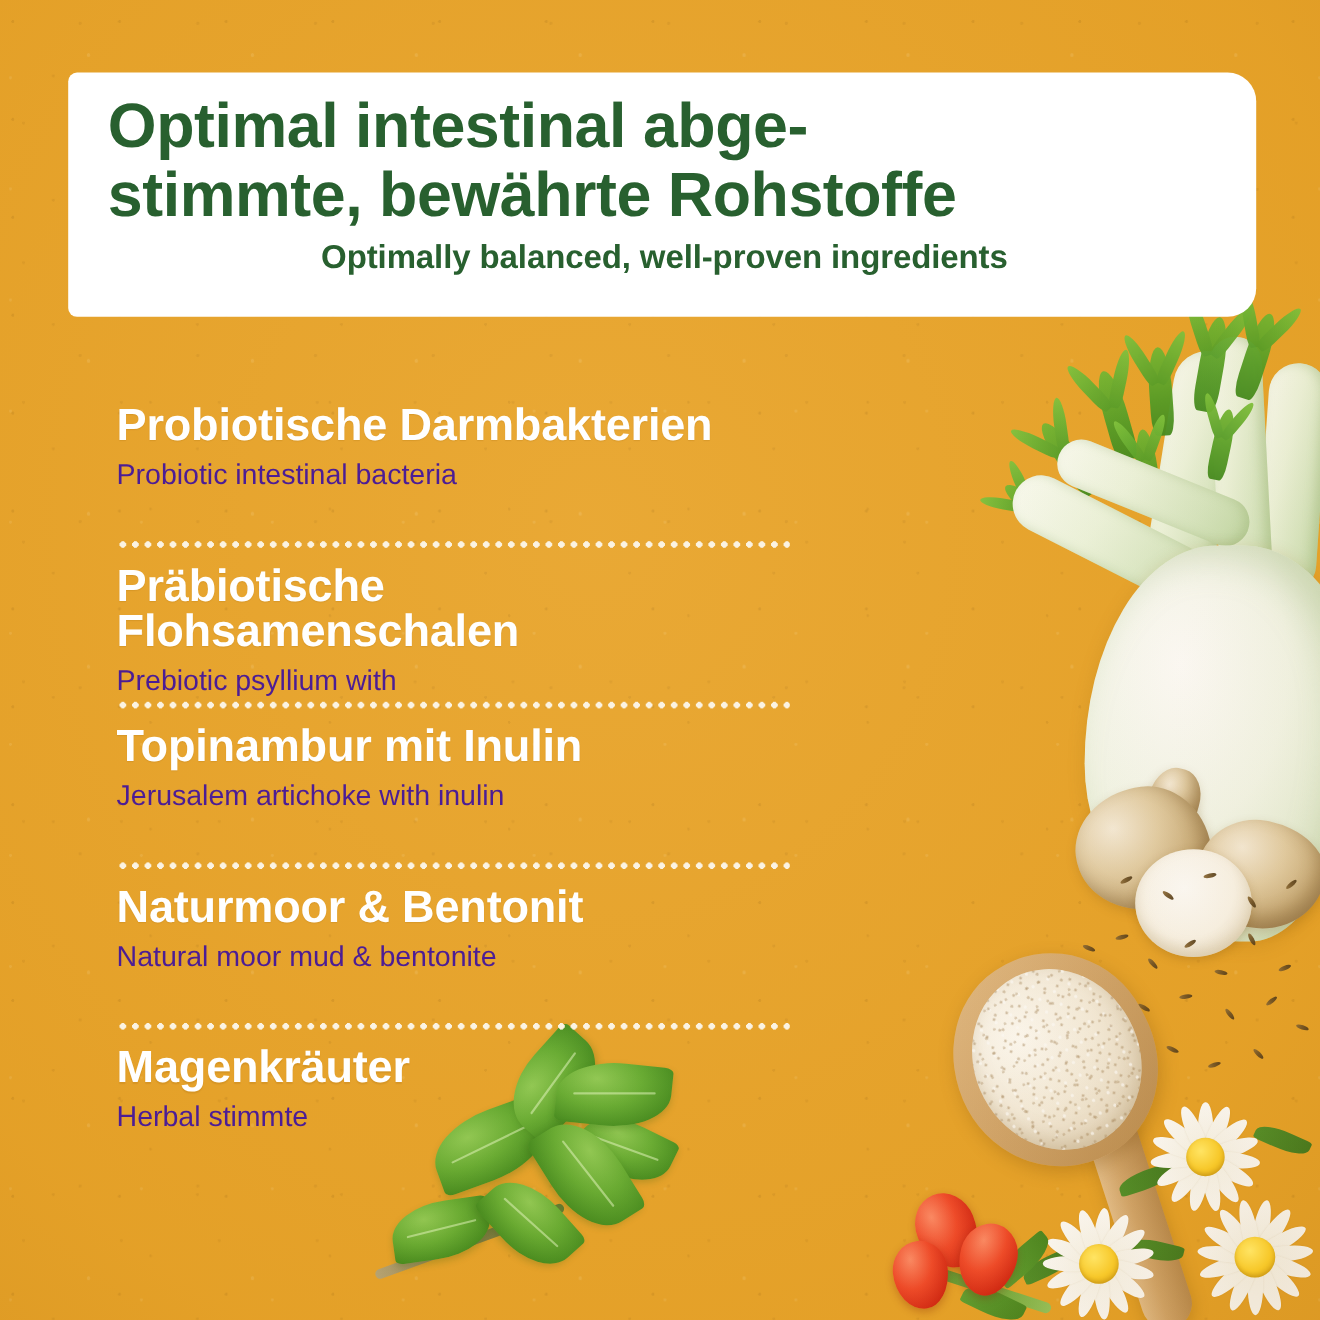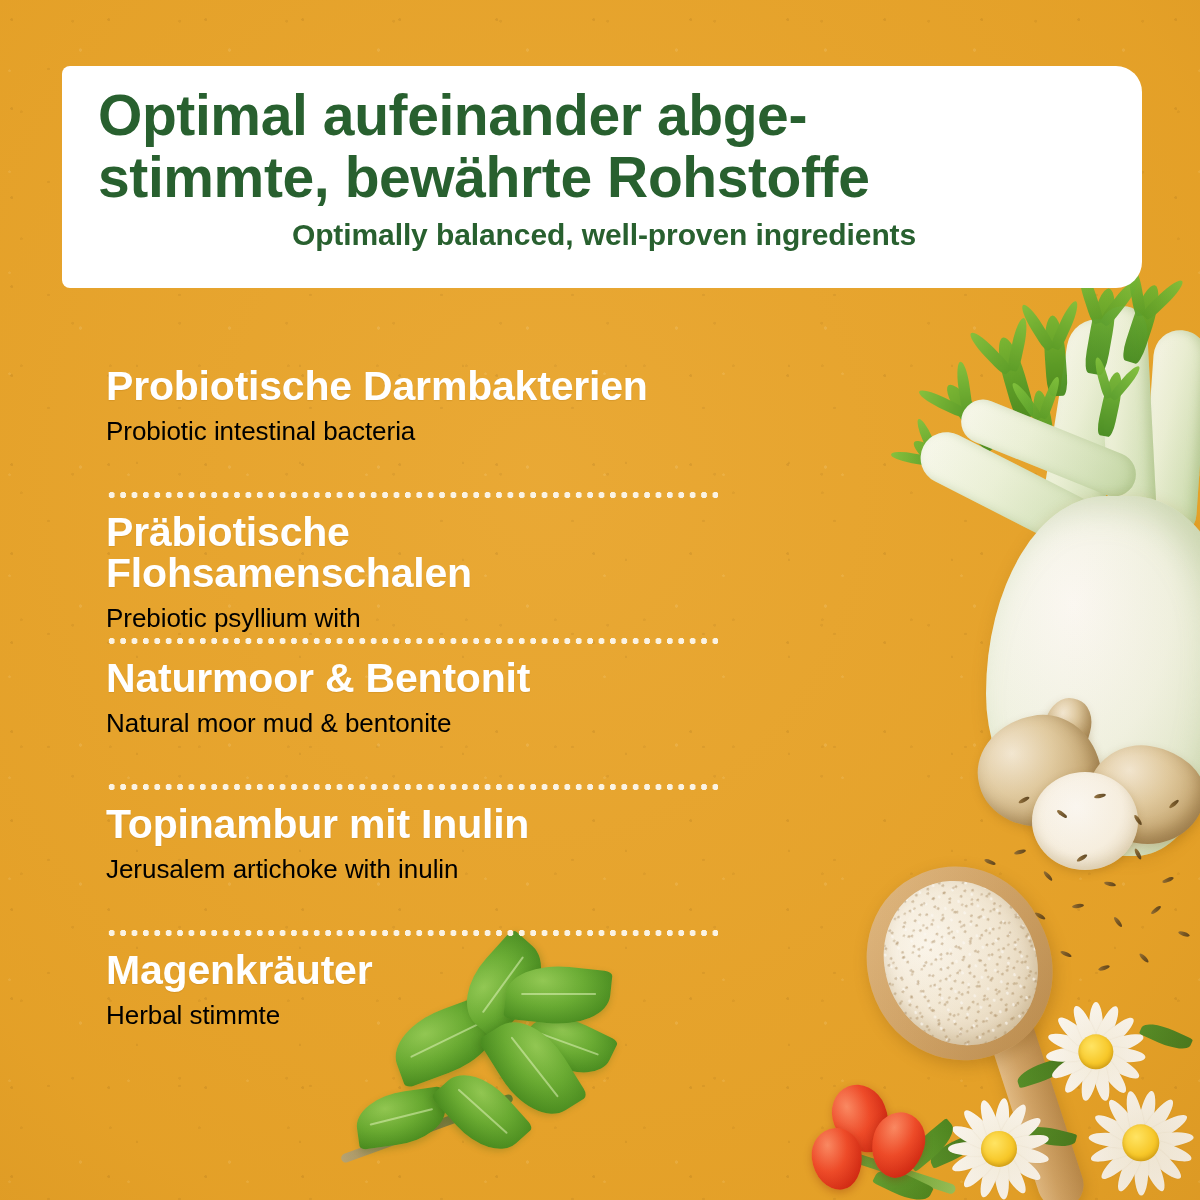--- a/index.html
+++ b/index.html
@@ -96,21 +96,21 @@
     color: #ffffff;
     font-size: 41px;
     font-weight: 700;
     line-height: 1.0;
     letter-spacing: -0.2px;
     padding-top: 14px;
     text-shadow: 0 1px 1px rgba(150,95,10,.18);
   }
   .ingredient-translation {
     margin: 11px 0 0 0;
-    color: #000000;
+    color: #4c1d95;
     font-size: 26px;
     font-weight: 400;
     line-height: 1.0;
     letter-spacing: -0.05px;
   }
   .divider-dots {
     position: absolute;
     left: 0;
     bottom: 0;
     width: 612px;
@@ -470,46 +470,46 @@
     <div class="mint-leaf ml1"></div>
     <div class="mint-leaf ml7"></div>
     <div class="mint-leaf ml2"></div>
     <div class="mint-leaf ml4"></div>
     <div class="mint-leaf ml5"></div>
   </div>
 
   <div class="vignette"></div>
 
   <div class="header-card">
-    <h1 class="header-title">Optimal aufeinander abge-
+    <h1 class="header-title">Optimal intestinal abge-
 stimmte, bewährte Rohstoffe</h1>
     <p class="header-subtitle">Optimally balanced, well-proven ingredients</p>
   </div>
 
   <ul class="ingredient-list">
     <li class="ingredient-item">
       <p class="ingredient-name">Probiotische Darmbakterien</p>
       <p class="ingredient-translation">Probiotic intestinal bacteria</p>
       <div class="divider-dots"></div>
     </li>
     <li class="ingredient-item">
       <p class="ingredient-name">Präbiotische Flohsamenschalen</p>
       <p class="ingredient-translation">Prebiotic psyllium with</p>
       <div class="divider-dots"></div>
     </li>
     <li class="ingredient-item">
+      <p class="ingredient-name">Topinambur mit Inulin</p>
+      <p class="ingredient-translation">Jerusalem artichoke with inulin</p>
+      <div class="divider-dots"></div>
+    </li>
+    <li class="ingredient-item">
       <p class="ingredient-name">Naturmoor &amp; Bentonit</p>
       <p class="ingredient-translation">Natural moor mud &amp; bentonite</p>
       <div class="divider-dots"></div>
     </li>
     <li class="ingredient-item">
-      <p class="ingredient-name">Topinambur mit Inulin</p>
-      <p class="ingredient-translation">Jerusalem artichoke with inulin</p>
-      <div class="divider-dots"></div>
-    </li>
-    <li class="ingredient-item">
       <p class="ingredient-name">Magenkräuter</p>
       <p class="ingredient-translation">Herbal stimmte</p>
 
     </li>
   </ul>
 
 </div>
 
 </body></html>

